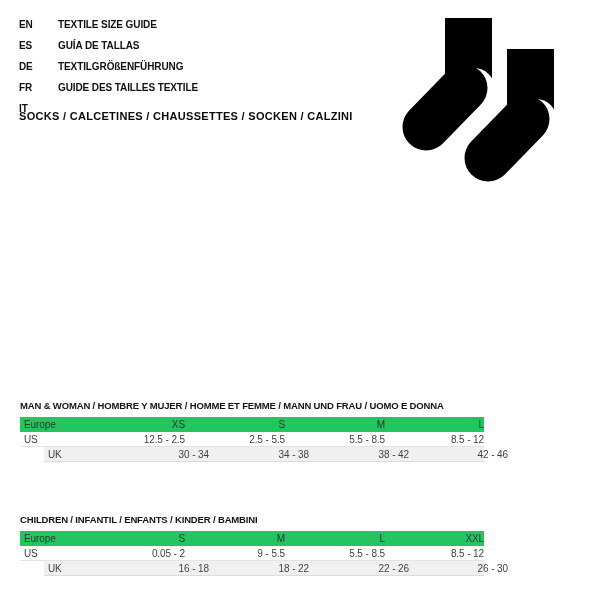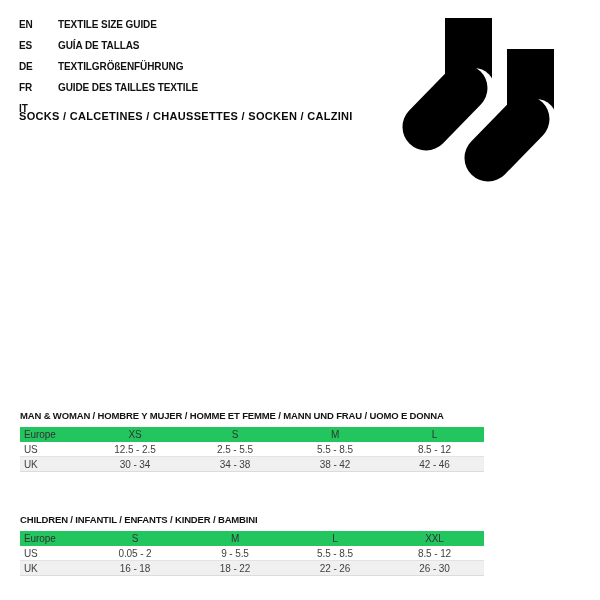--- a/index.html
+++ b/index.html
@@ -14,36 +14,36 @@
   .lang-code{width:39px;font-size:10px;font-weight:bold;color:#111;letter-spacing:-0.1px;}
   .lang-label{font-size:10px;font-weight:bold;color:#111;letter-spacing:-0.1px;white-space:nowrap;}
   #category-line{
     position:absolute;left:19px;top:108px;height:16px;line-height:16px;
     font-size:11px;font-weight:bold;color:#0a0a0a;letter-spacing:0.3px;white-space:nowrap;
   }
   
   #socks-icon{position:absolute;left:393px;top:3px;width:174px;height:184px;}
   
   .size-table{position:absolute;left:20px;width:464px;}
-  #table-adults{top:409px;}
+  #table-adults{top:399px;}
   #table-children{top:513px;}
   .table-title{
     height:14px;line-height:14px;margin-bottom:4px;
     font-size:9.5px;font-weight:bold;color:#131313;letter-spacing:-0.15px;white-space:nowrap;
   }
   .t-row{
     display:grid;grid-template-columns:65px 100px 100px 100px 99px;
     height:15px;line-height:15px;box-sizing:border-box;
   }
   .t-head{background:#22c55e;}
   .t-head .cell{color:#333;}
   .t-us{background:#ffffff;border-bottom:1px solid #e3e3e3;}
-  .t-uk{background:#f0f0f0;border-bottom:1px solid #dcdcdc;}
+  .t-uk{background:#f0f0f0;border-bottom:1px solid #dcdcdc;margin-left:24px;}
   .cell{
-    font-size:10px;color:#3f3f3f;text-align:center;letter-spacing:-0.1px;
+    font-size:10px;color:#3f3f3f;text-align:right;letter-spacing:-0.1px;
     overflow:hidden;white-space:nowrap;
   }
   .cell.row-label{text-align:left;padding-left:4px;}
 </style>
 </head>
 <body>
 
 <div id="page">
 
   <div id="lang-block">

